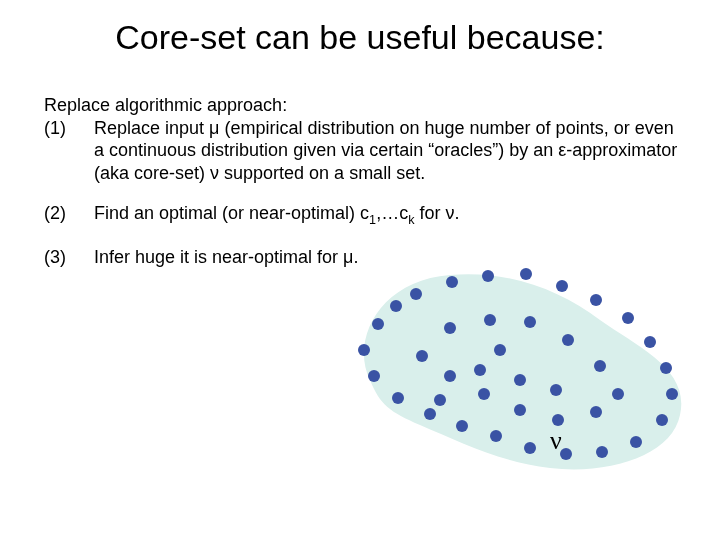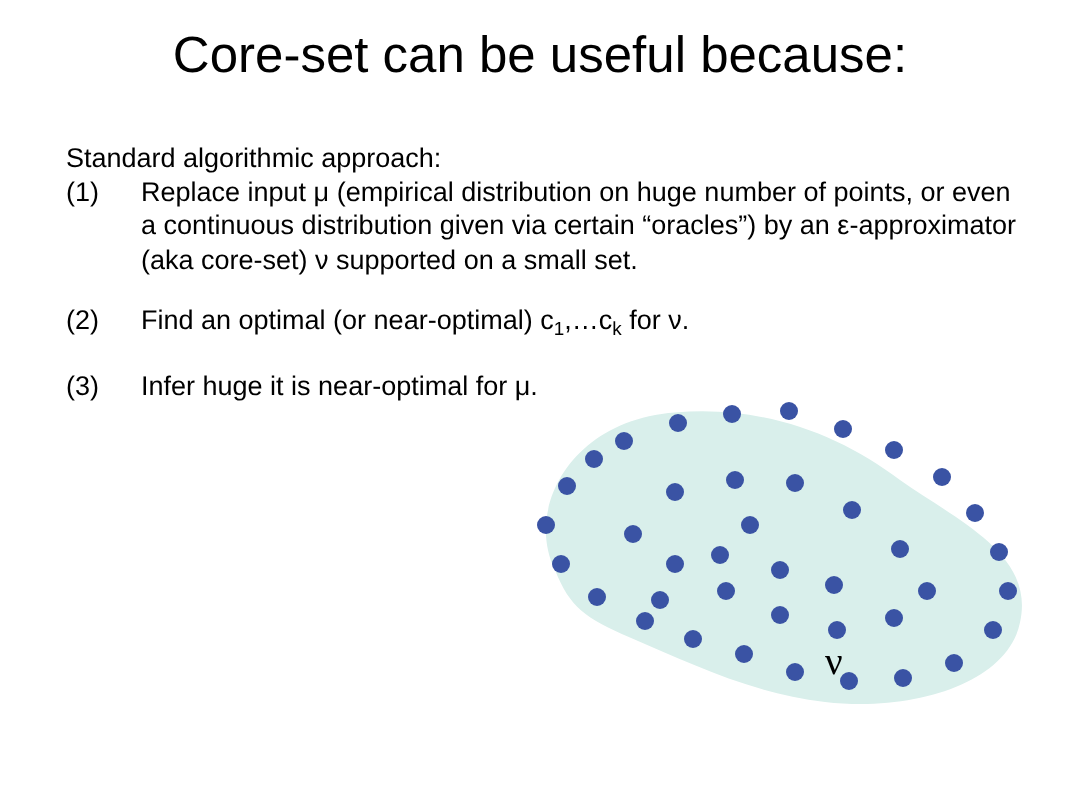--- a/index.html
+++ b/index.html
@@ -64,21 +64,21 @@
     font-size: 26px;
   }
 </style>
 </head>
 <body>
 
 <div class="slide">
   <div class="title">Core-set can be useful because:</div>
 
   <div class="body">
-    <div class="para">Standard algorithmic approach:</div>
+    <div class="para">Replace algorithmic approach:</div>
 
     <div class="para row" style="margin-top:-18px;">
       <div class="num">(1)</div>
       <div class="txt">Replace input μ (empirical distribution on huge number of points, or even a continuous distribution given via certain “oracles”) by an ε-approximator (aka core-set) ν supported on a small set.</div>
     </div>
 
     <div class="para row">
       <div class="num">(2)</div>
       <div class="txt">Find an optimal (or near-optimal) c<span class="sub">1</span>,…c<span class="sub">k</span> for ν.</div>
     </div>

